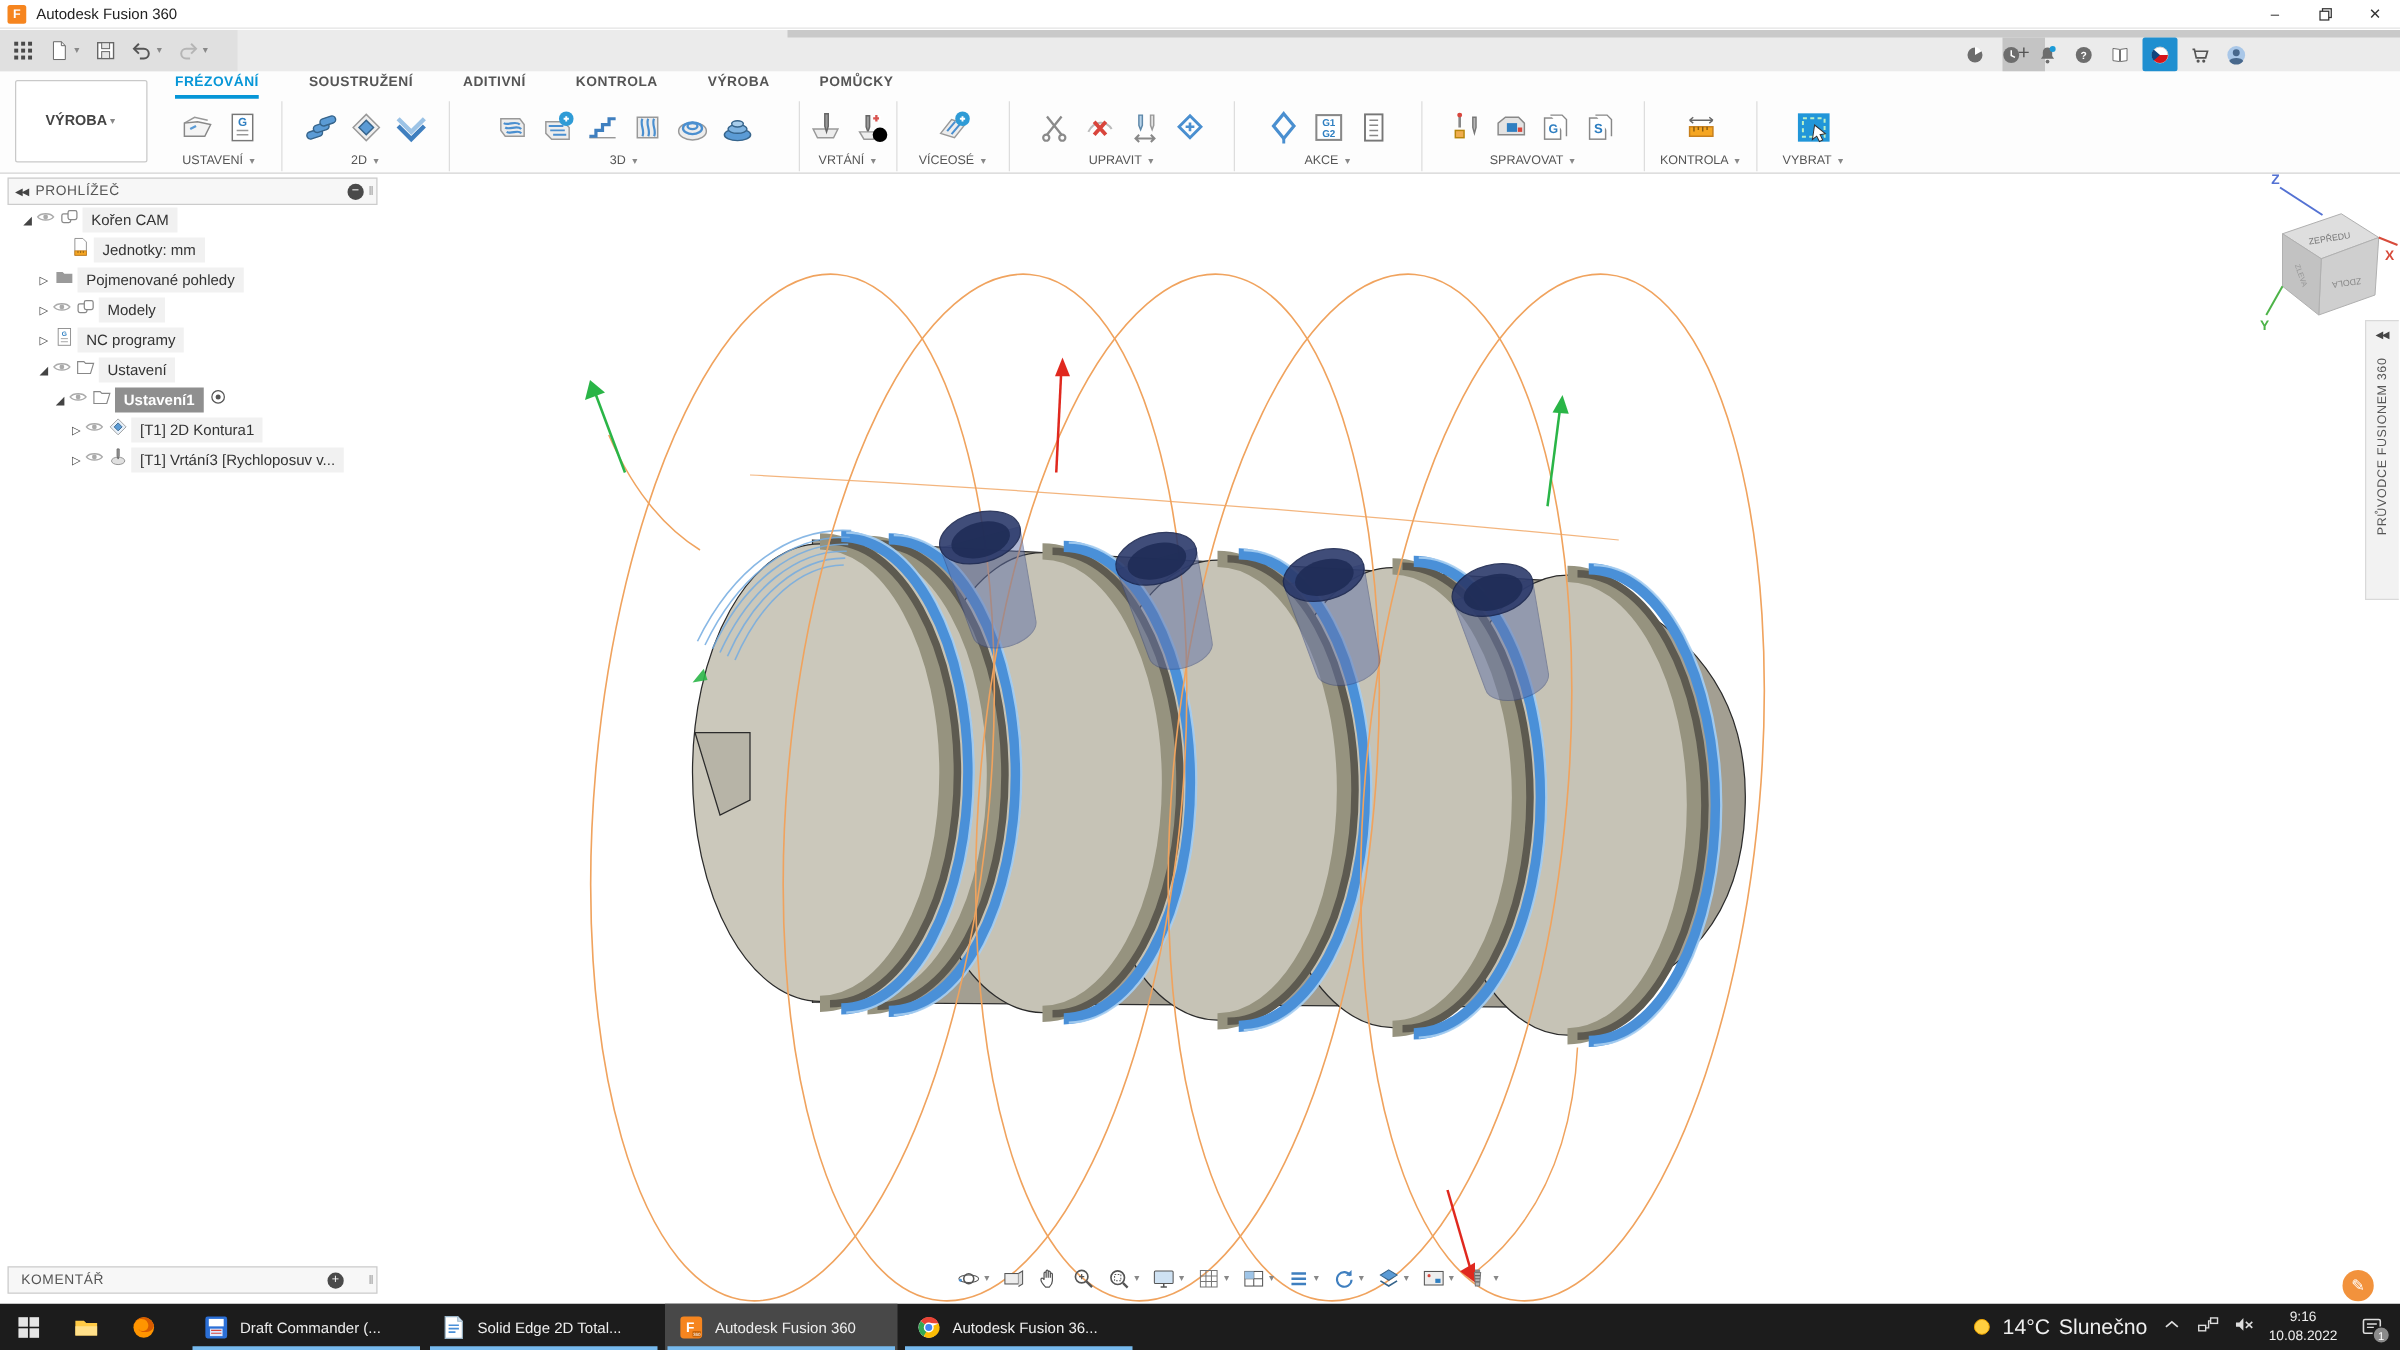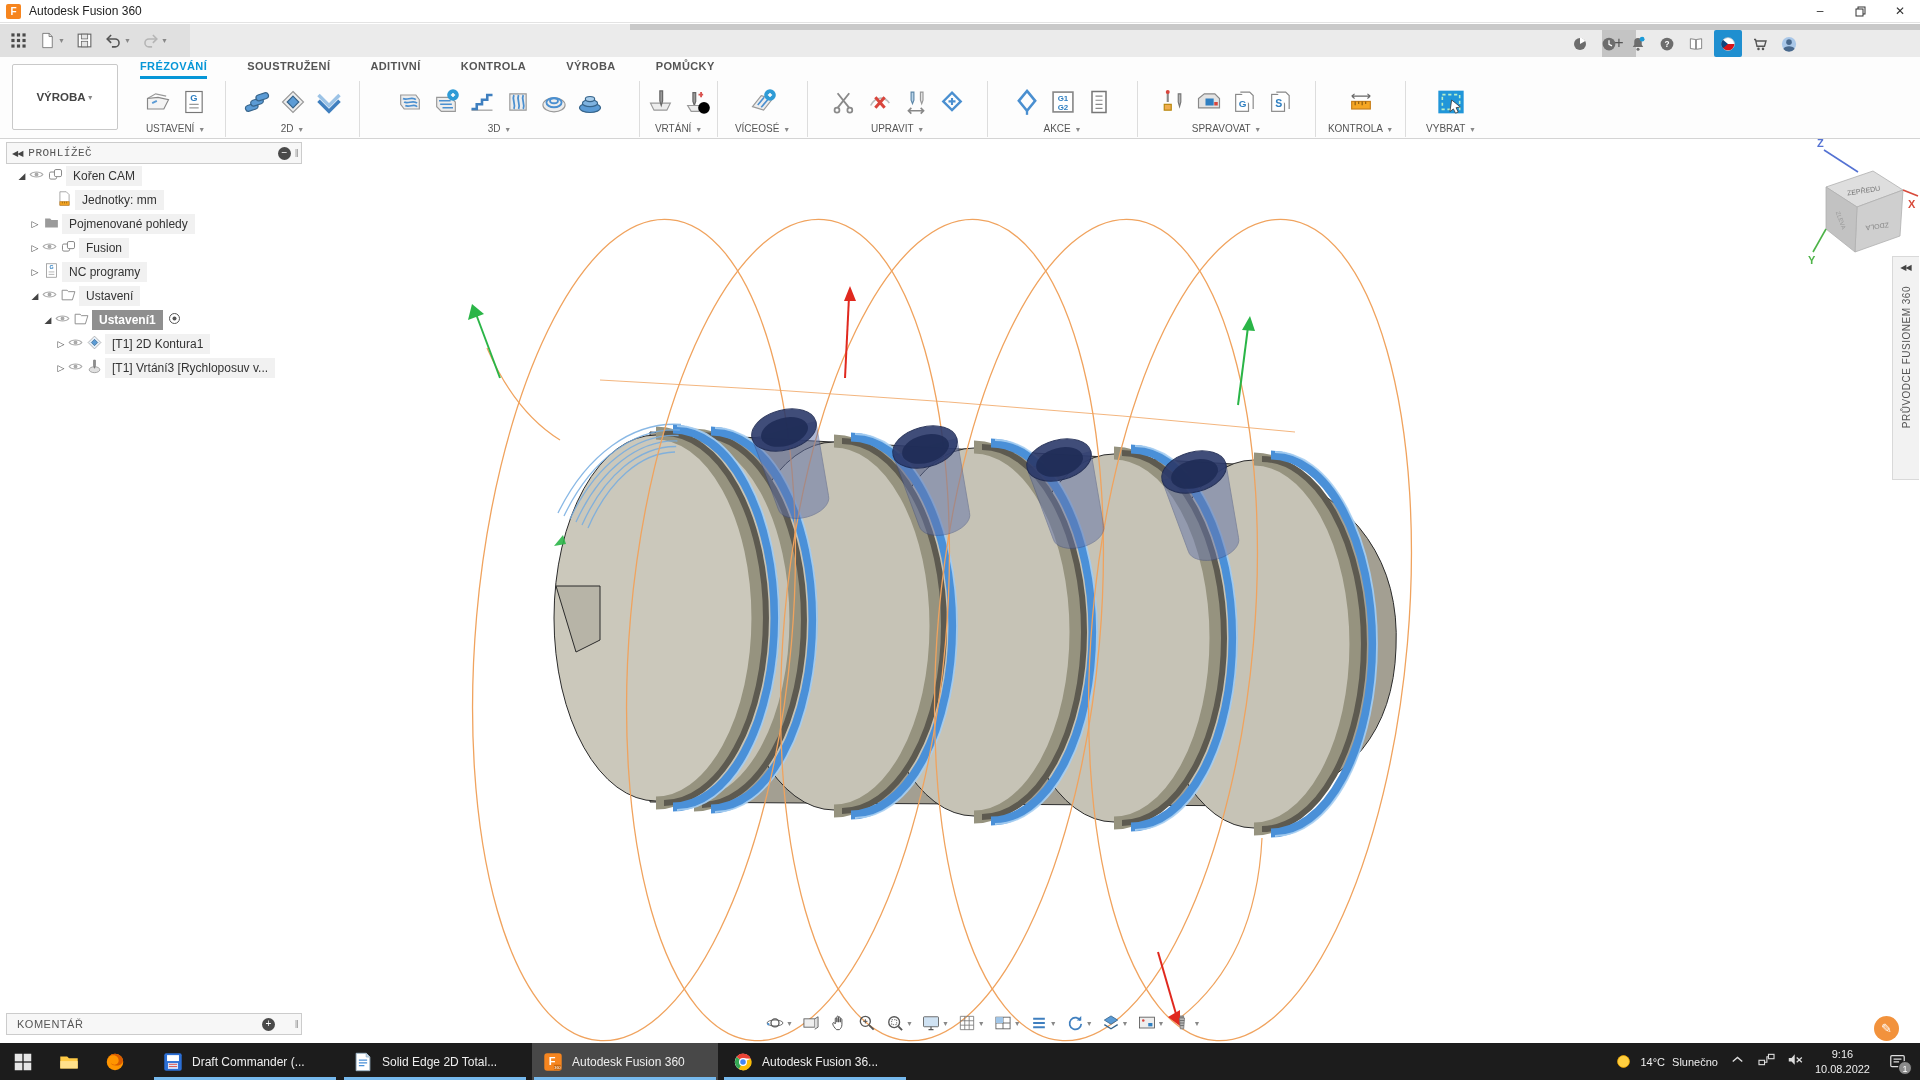--- a/index.html
+++ b/index.html
@@ -41,21 +41,21 @@
   .rgroup .tools { flex:1; display:flex; align-items:center; justify-content:center; gap:4px; }
   .rtool { width:32px; height:32px; display:flex; align-items:center; justify-content:center; }
   .rtool svg { width:28px; height:28px; }
   .rtool.big svg { width:34px; height:34px; }
   .glabel { font-size:10px; color:#555; padding-bottom:3px; white-space:nowrap; }
 
   
   #browser { left:6px; top:142px; width:296px; z-index:20; }
   #bheader { height:22px; background:#f7f7f7; border:1px solid #ccc; display:flex; align-items:center; font-size:11px; color:#555; }
   .collapse-arrows { font-size:8px; color:#444; margin:0 6px 0 5px; letter-spacing:-1px; }
-  #bheader .btitle { letter-spacing:.5px; flex:1;font-family:Liberation Mono, monospace; }
+  #bheader .btitle { letter-spacing:.5px; flex:1; }
   .panel-minus { width:13px; height:13px; border-radius:50%; background:#4a4a4a; color:#fff; font-size:10px; line-height:12px; text-align:center; margin-right:4px; }
   .panel-grip { color:#999; font-size:10px; margin-right:2px; }
   .trow { height:24px; display:flex; align-items:center; position:relative; }
   .trow .exp { width:12px; font-size:9px; color:#444; text-align:center; flex:none; }
   .trow .eye svg { width:17px; height:17px; }
   .trow .ticon svg { width:17px; height:17px; margin:0 2px; }
   .trow .tlabel { font-size:12px; color:#333; background:#f1f1f1; padding:3px 7px; white-space:nowrap; }
   .trow .tlabel.sel { background:#8f8f8f; color:#fff; font-weight:bold; }
   .trow .radio svg { width:15px; height:15px; margin-left:4px; }
 
@@ -81,21 +81,21 @@
 
   
   #taskbar { left:0; top:1043px; width:1920px; height:37px; background:#1c1c1c; display:flex; align-items:stretch; z-index:40; }
   .tbico { width:46px; display:flex; align-items:center; justify-content:center; }
   .tbico svg { width:22px; height:22px; }
   .tbapp { position:relative; width:186px; margin-right:4px; display:flex; align-items:center; gap:8px; padding-left:10px; color:#eee; font-size:12px; white-space:nowrap; overflow:hidden; }
   .tbapp svg { width:22px; height:22px; flex:none; }
   .tbapp .ul { position:absolute; left:2px; right:2px; bottom:0; height:3px; background:#76b9ed; }
   .tbapp.active { background:#484848; }
   #tray { margin-left:auto; display:flex; align-items:center; gap:10px; padding-right:6px; color:#eee; }
-  #tray .wx { display:flex; align-items:center; gap:7px; font-size:11px; }
+  #tray .wx { display:flex; align-items:center; gap:7px; font-size:17px; }
   #tray svg { width:19px; height:19px; }
   #clockblk { text-align:center; font-size:11px; line-height:1.3; }
   #notifwrap { position:relative; width:34px; display:flex; justify-content:center; }
   #notifbadge { position:absolute; right:2px; bottom:-4px; width:14px; height:14px; border-radius:50%; background:#8a8a8a; color:#fff; font-size:9px; line-height:14px; text-align:center; border:1px solid #1c1c1c; }
 </style>
 </head>
 <body>
 
 <div id="app">
 
@@ -601,21 +601,21 @@
         <div class="trow" style="padding-left: 23px;">
           <span class="exp">▷</span>
           <span class="eye"><svg viewBox="0 0 24 24">
               <path d="M3 12c3.5-4.8 14.5-4.8 18 0-3.5 4.8-14.5 4.8-18 0z" fill="none" stroke="#ababab" stroke-width="1.6"></path>
               <circle cx="12" cy="12" r="2.7" fill="#ababab"></circle>
             </svg></span>
           <span class="ticon"><svg viewBox="0 0 24 24">
               <rect x="3.5" y="8.5" width="10" height="10" rx="2" fill="#fff" stroke="#888" stroke-width="1.4"></rect>
               <rect x="10.5" y="5" width="10" height="10" rx="2" fill="#fff" stroke="#888" stroke-width="1.4"></rect>
             </svg></span>
-          <span class="tlabel">Fusion</span>
+          <span class="tlabel">Modely</span>
         </div>
         <div class="trow" style="padding-left: 23px;">
           <span class="exp">▷</span>
           <span class="ticon"><svg viewBox="0 0 24 24">
               <rect x="5" y="2.5" width="14" height="19" fill="#fff" stroke="#888"></rect>
               <text x="12" y="10.5" font-size="7.5" fill="#2f7fc1" text-anchor="middle" font-weight="bold">G</text>
               <path d="M8 14h8M8 17.5h8" stroke="#999"></path>
             </svg></span>
           <span class="tlabel">NC programy</span>
         </div>

